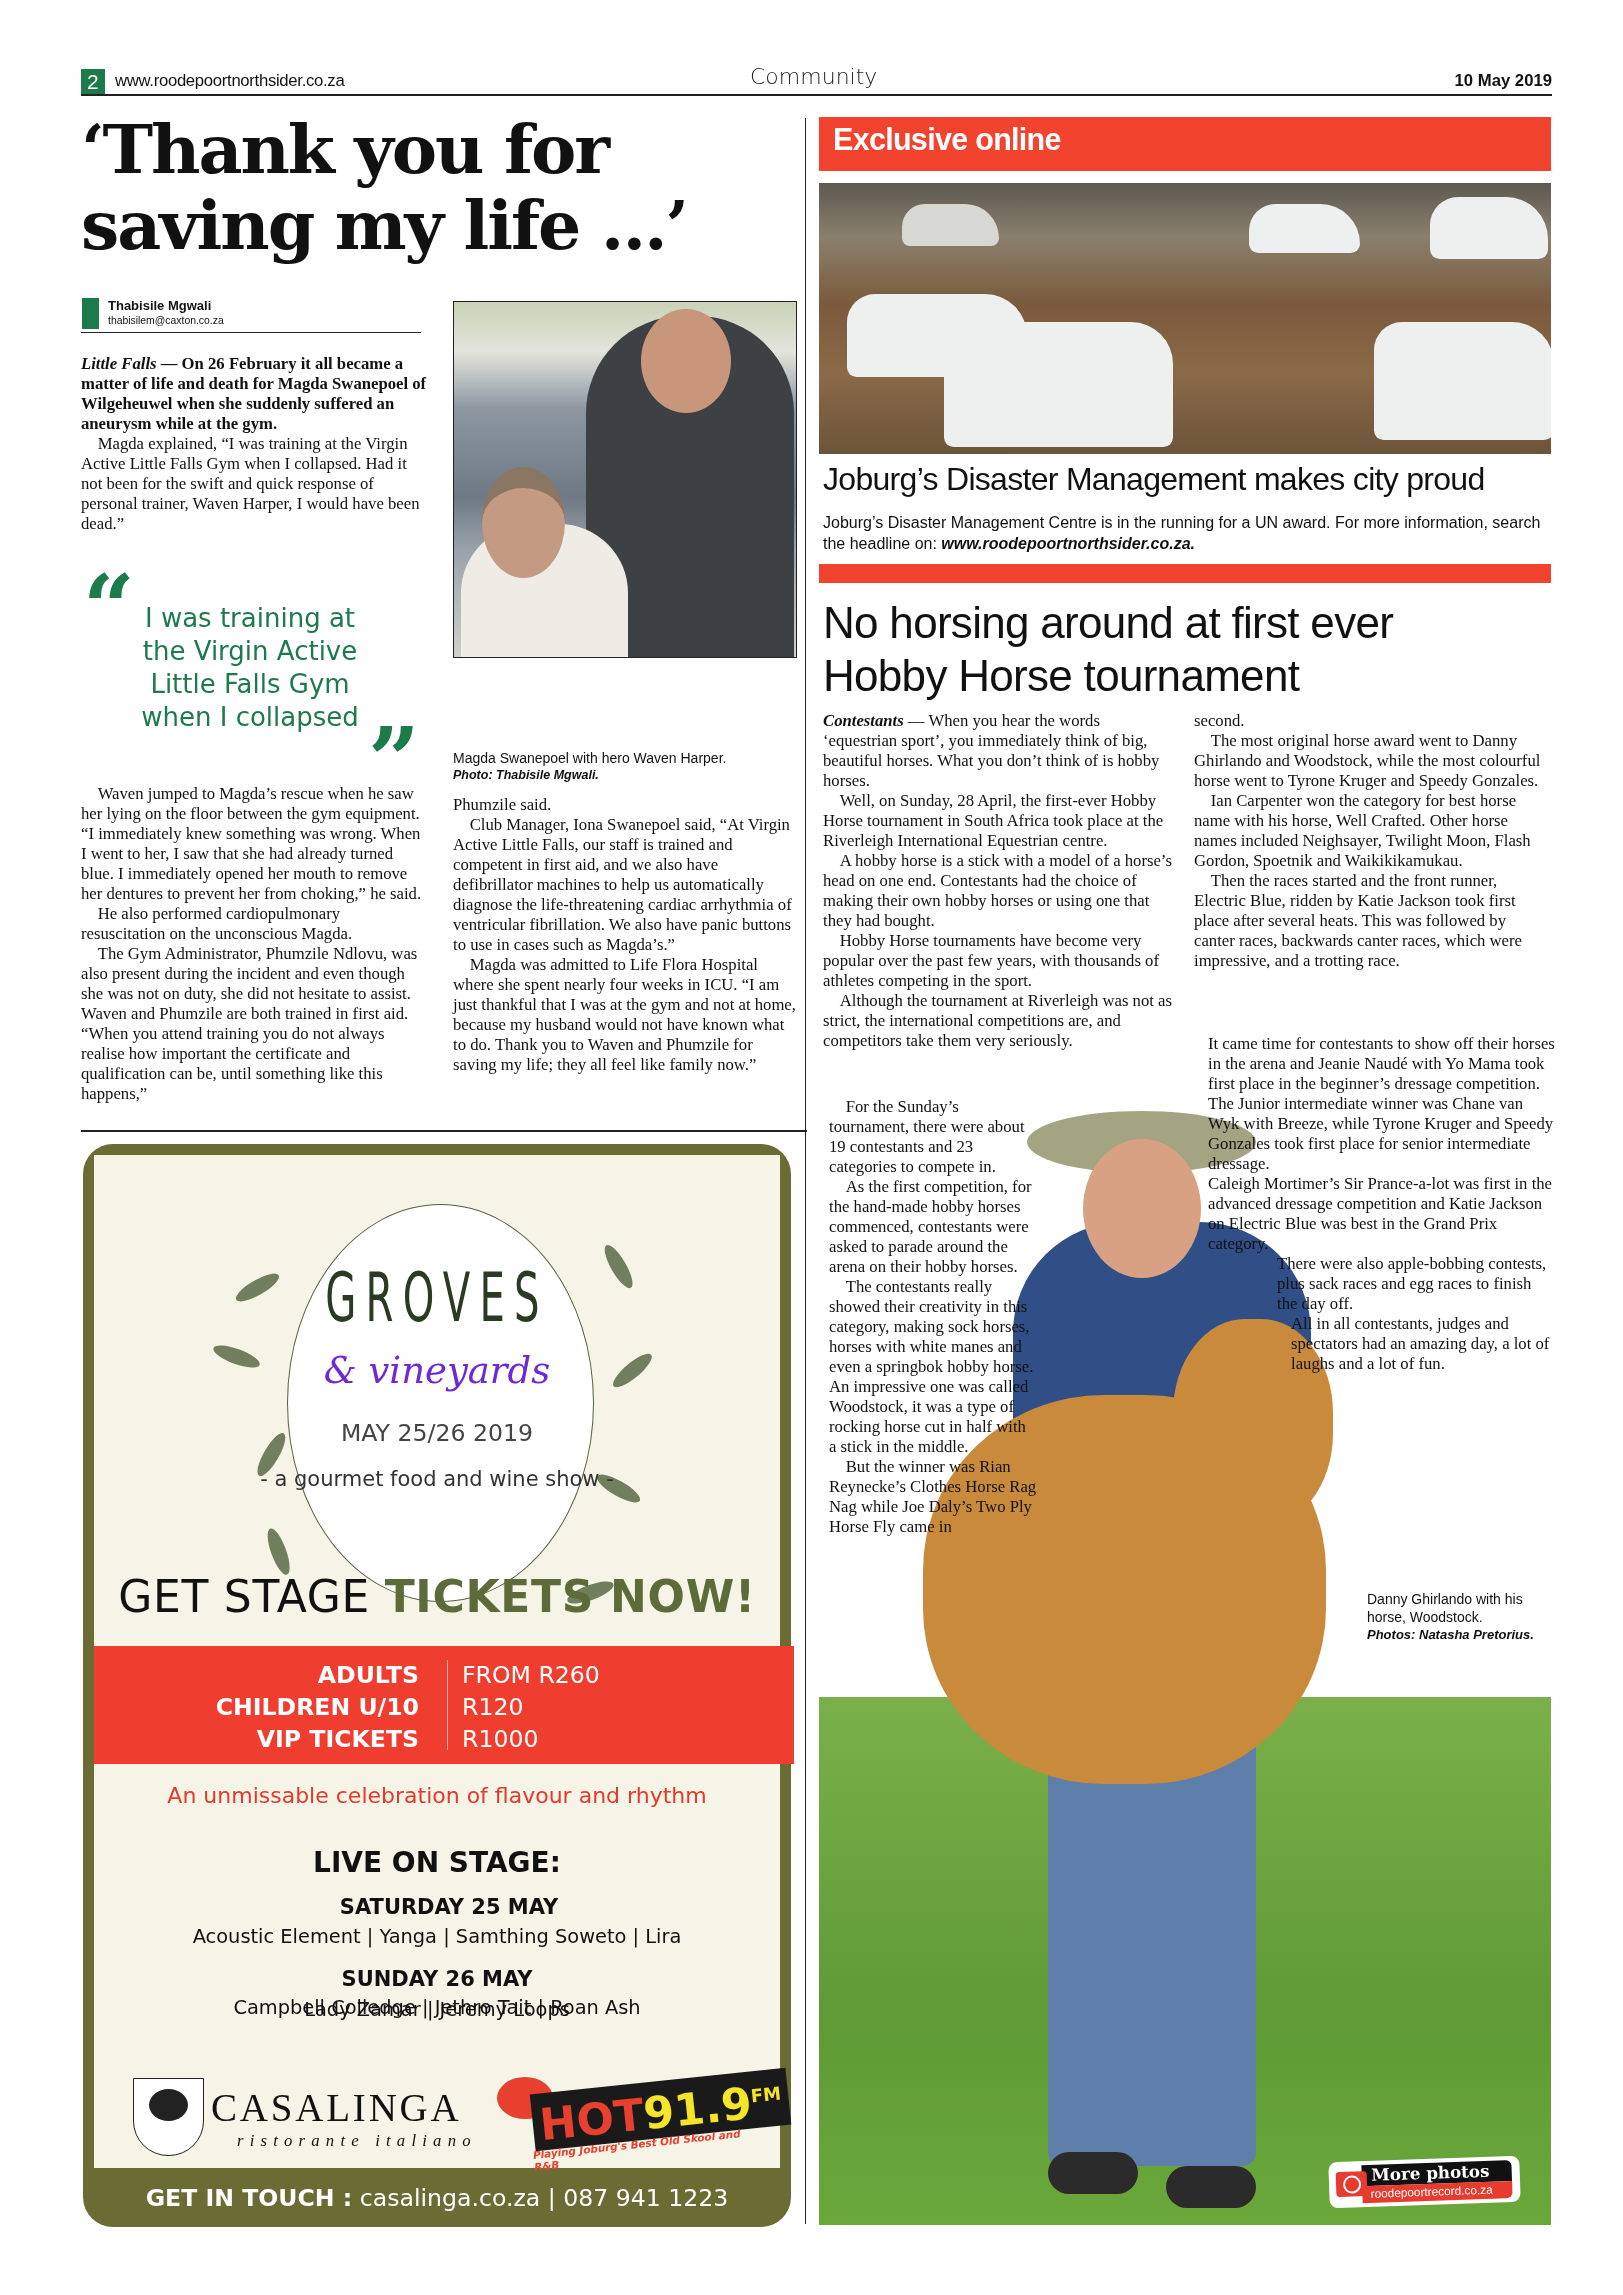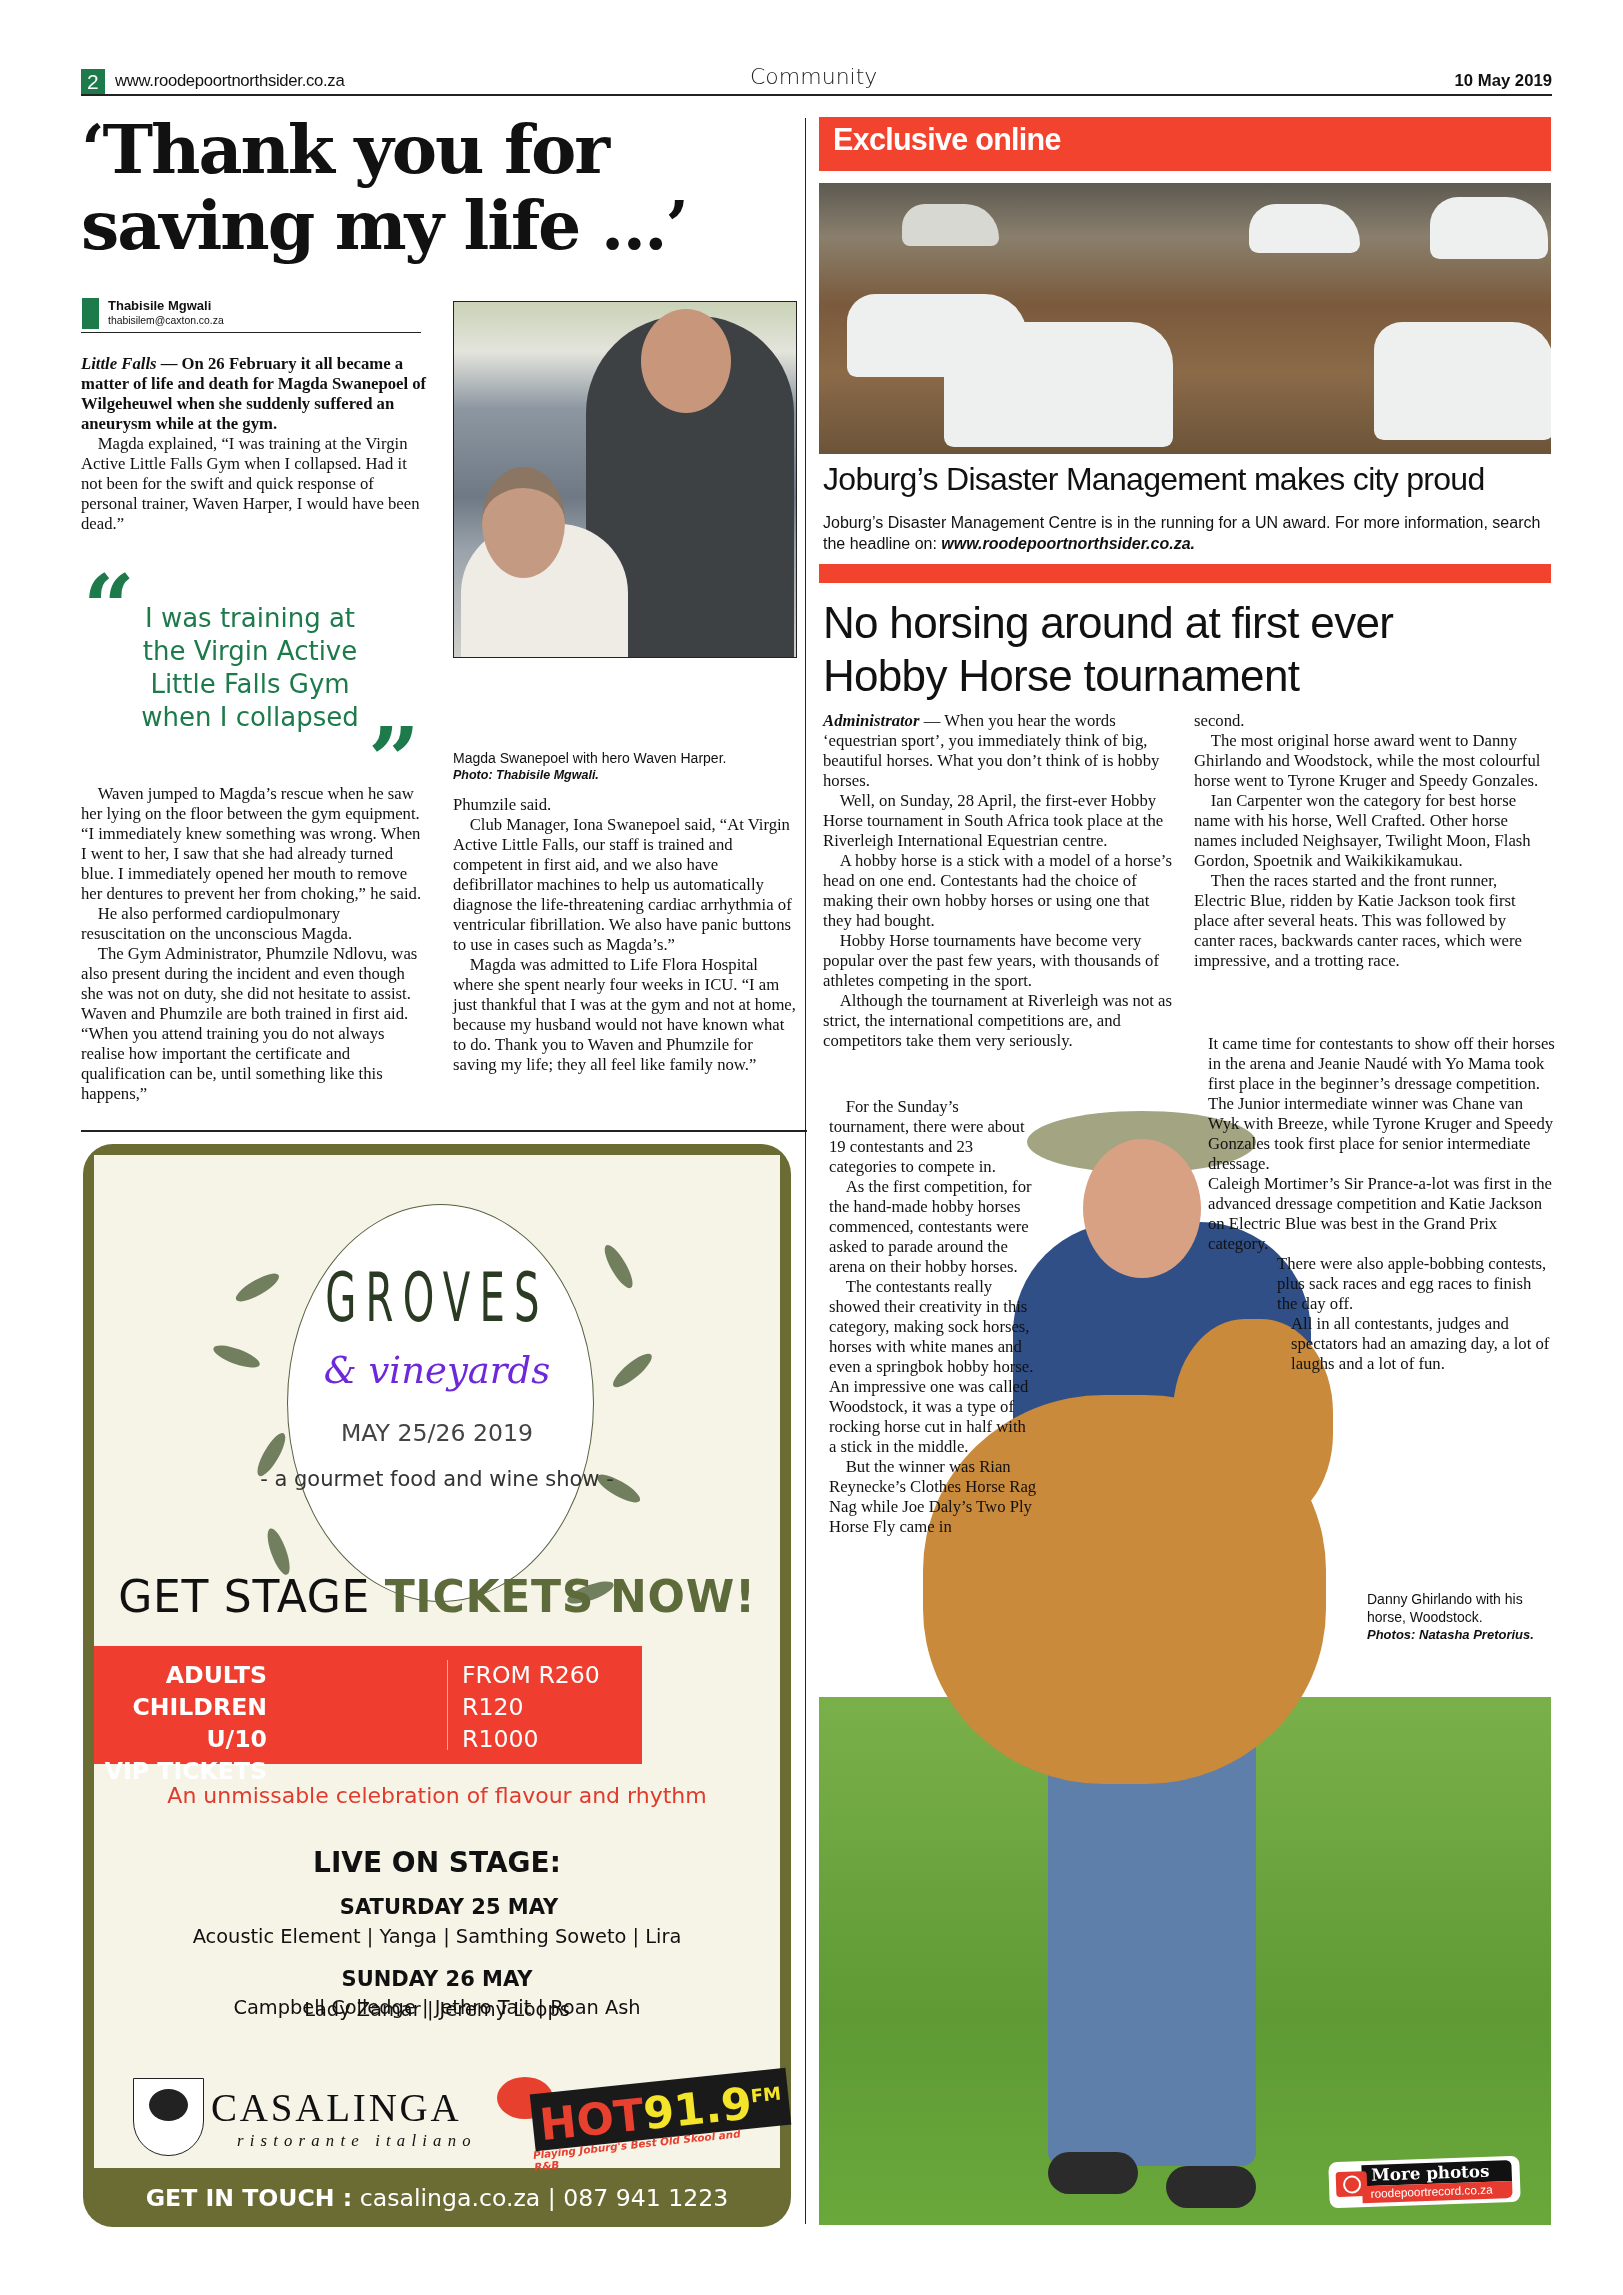--- a/index.html
+++ b/index.html
@@ -46,21 +46,21 @@
     .ad { left: 83px; top: 1144px; width: 708px; height: 1083px; background: #6b6b34; border-radius: 30px; }
     .ad-inner { position: absolute; left: 11px; top: 11px; width: 686px; height: 1013px; background: #f6f4e6; }
     .oval { position: absolute; left: 193px; top: 49px; width: 305px; height: 396px; border: 1.4px solid #556040; border-radius: 50%; background: #fff; }
     .leaf { position: absolute; width: 49px; height: 15.3px; background: #5a6a45; border-radius: 50%; opacity: .85; }
     .groves { position: absolute; left: 0; width: 100%; top: 104px; text-align: center; font-family: "DejaVu Sans", sans-serif; font-size: 67px; letter-spacing: 15.3px; color: #2b3a23; transform: scaleX(0.6); }
     .vineyards { position: absolute; left: 0; width: 100%; top: 194px; text-align: center; font-family: "DejaVu Serif", serif; font-style: italic; font-size: 37px; color: #6d28d9; }
     .ad-date { position: absolute; left: 0; width: 100%; top: 264px; text-align: center; font-family: "DejaVu Sans", sans-serif; font-size: 23.6px; color: #444; }
     .tagline-curve { position: absolute; left: 0; width: 100%; top: 312px; text-align: center; font-family: "DejaVu Sans", sans-serif; font-size: 21px; color: #333; }
     .get-tickets { position: absolute; left: 0; width: 100%; top: 416px; text-align: center; font-family: "DejaVu Sans", sans-serif; font-size: 44px; color: #111; letter-spacing: 0.7px; }
     .get-tickets b { color: #5d6a3a; }
-    .prices { position: absolute; left: 0; top: 491px; width: 548px; height: 118px; background: #ef3e2f; }
+    .prices { position: absolute; left: 0; top: 491px; width: 700px; height: 118px; background: #ef3e2f; }
     .price-labels { position: absolute; right: 375px; top: 12.5px; text-align: right; color: #fff; font-family: "DejaVu Sans", sans-serif; font-weight: bold; font-size: 23.6px; line-height: 32px; }
     .price-div { position: absolute; left: 353px; top: 14px; width: 1.4px; height: 90px; background: #f8a89e; }
     .price-values { position: absolute; left: 368px; top: 12.5px; color: #fff; font-family: "DejaVu Sans", sans-serif; font-size: 23.6px; line-height: 32px; }
     .celebration { position: absolute; left: 0; width: 100%; top: 628px; text-align: center; color: #e23a2d; font-family: "DejaVu Sans", sans-serif; font-size: 22px; }
     .live { position: absolute; left: 0; width: 100%; top: 691px; text-align: center; font-family: "DejaVu Sans", sans-serif; font-weight: bold; font-size: 28px; }
     .day { position: absolute; left: 0; width: 100%; text-align: center; font-family: "DejaVu Sans", sans-serif; font-weight: bold; font-size: 21px; }
     .acts { position: absolute; left: 0; width: 100%; text-align: center; font-family: "DejaVu Sans", sans-serif; font-size: 19.4px; line-height: 26px; }
     .casalinga { position: absolute; left: 39px; top: 923px; width: 347px; height: 76px; }
     .crest { position: absolute; left: 0; top: 0; width: 69px; height: 76px; border: 1.4px solid #222; border-radius: 0 0 35px 35px; background: #fff; }
     .crest-tree { position: absolute; left: 15.3px; top: 9.7px; width: 39px; height: 32px; background: #222; border-radius: 50%; }
@@ -238,21 +238,21 @@
   <div class="jacket"></div>
   <div class="hat"></div>
   <div class="head"></div>
   <div class="toy"></div>
   <div class="toy-head"></div>
   <div class="shoe" style="left:229px;top:1069px;"></div>
   <div class="shoe" style="left:347px;top:1083px;"></div>
 </div>
 
 <div class="abs body-text hb1">
-  <p class="noi"><b><i>Administrator</i></b><span> — When you hear the words ‘equestrian sport’, you immediately think of big, beautiful horses. What you don’t think of is hobby horses.</span></p>
+  <p class="noi"><b><i>Contestants</i></b><span> — When you hear the words ‘equestrian sport’, you immediately think of big, beautiful horses. What you don’t think of is hobby horses.</span></p>
   <p>Well, on Sunday, 28 April, the first-ever Hobby Horse tournament in South Africa took place at the Riverleigh International Equestrian centre.</p>
   <p>A hobby horse is a stick with a model of a horse’s head on one end. Contestants had the choice of making their own hobby horses or using one that they had bought.</p>
   <p>Hobby Horse tournaments have become very popular over the past few years, with thousands of athletes competing in the sport.</p>
   <p>Although the tournament at Riverleigh was not as strict, the international competitions are, and competitors take them very seriously.</p>
 </div>
 <div class="abs body-text hb2">
   <p>For the Sunday’s tournament, there were about 19 contestants and 23 categories to compete in.</p>
   <p>As the first competition, for the hand-made hobby horses commenced, contestants were asked to parade around the arena on their hobby horses.</p>
   <p>The contestants really showed their creativity in this category, making sock horses, horses with white manes and even a springbok hobby horse. An impressive one was called Woodstock, it was a type of rocking horse cut in half with a stick in the middle.</p>
   <p>But the winner was Rian Reynecke’s Clothes Horse Rag Nag while Joe Daly’s Two Ply Horse Fly came in</p>

